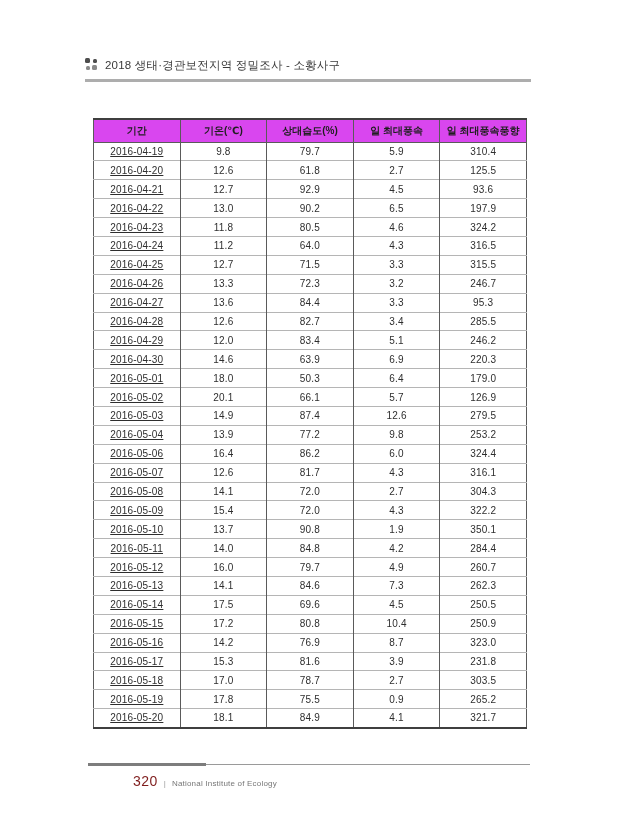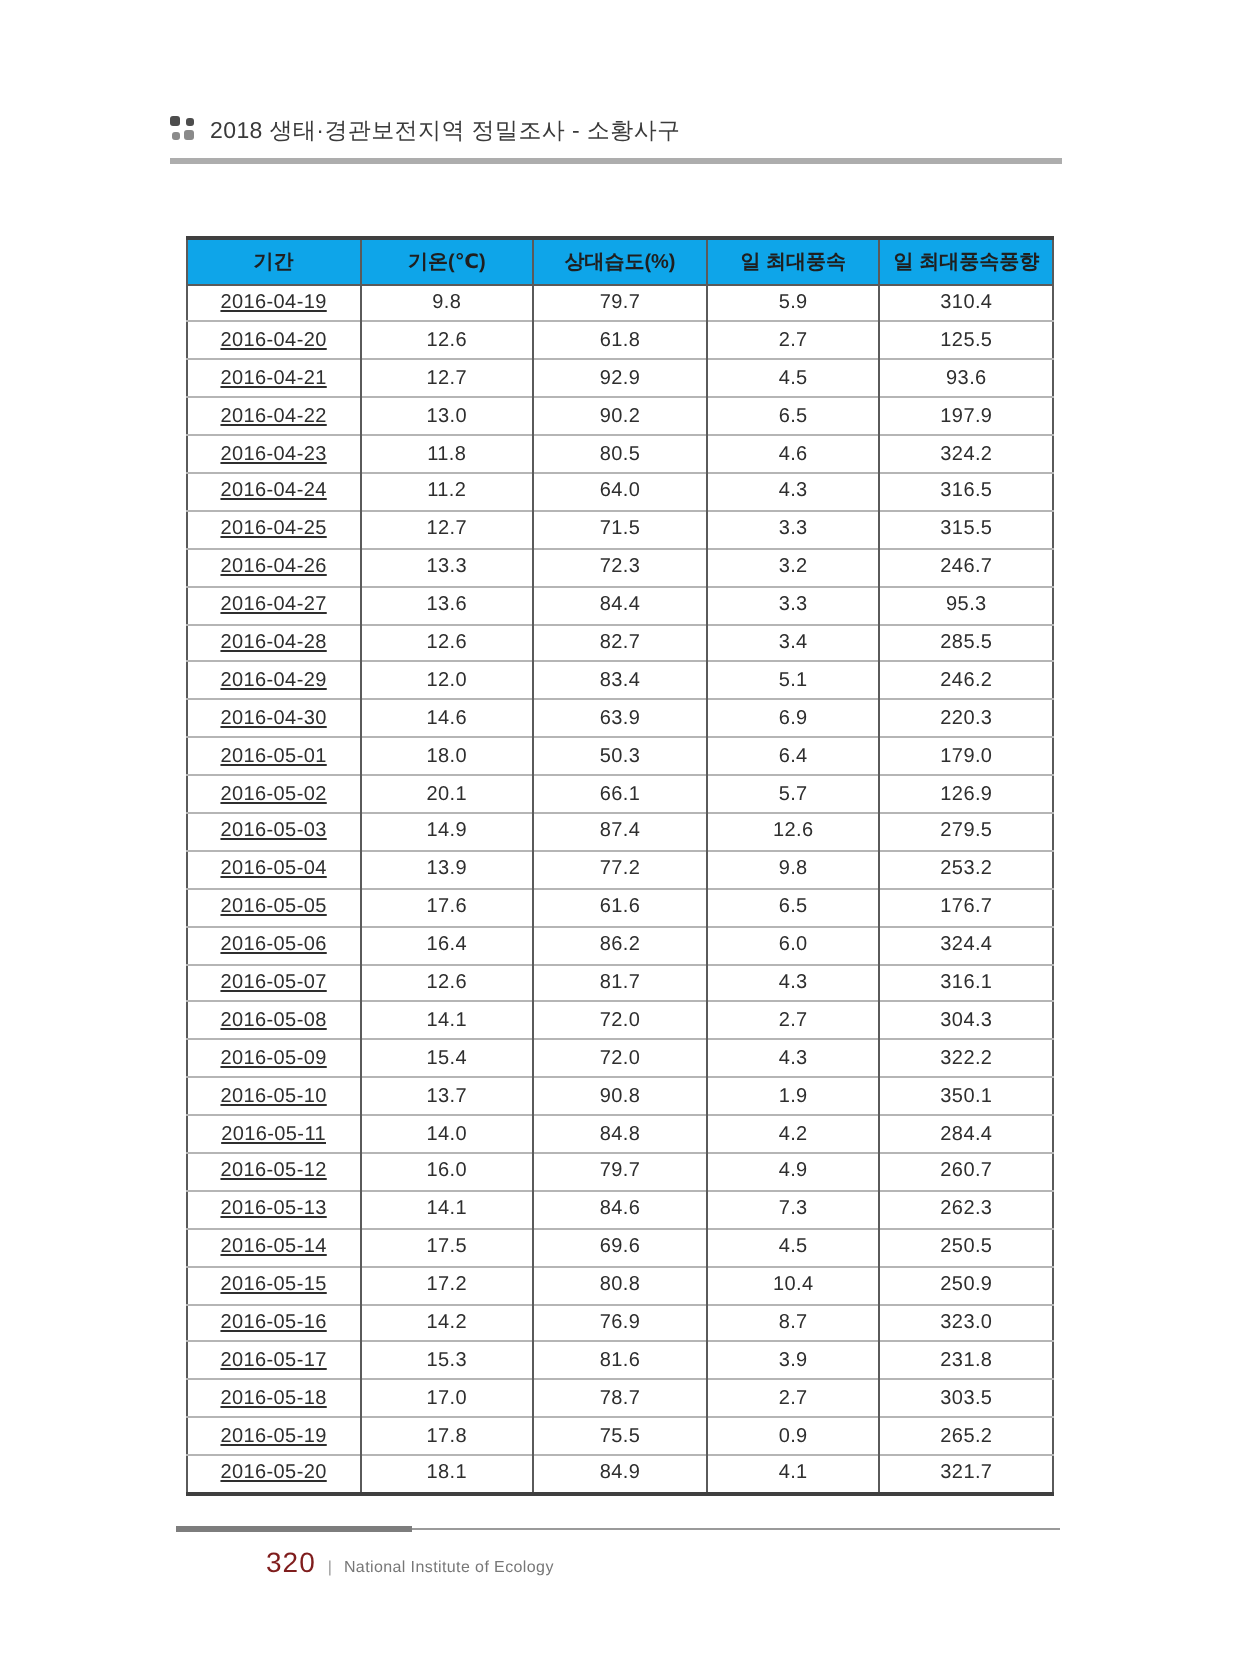--- a/index.html
+++ b/index.html
@@ -51,21 +51,21 @@
     table-layout: fixed;
     font-size: 10px;
     color: #2e2e2e;
     border-top: 2px solid #3f3f3f;
     border-bottom: 2px solid #3f3f3f;
     border-left: 1px solid #5a5a5a;
     border-right: 1px solid #5a5a5a;
   }
   .weather-table col { width: 20%; }
   .weather-table th {
-    background: #0ea5e9;
+    background: #d946ef;
     font-weight: bold;
     font-size: 10px;
     color: #1f1f1f;
     height: 23px;
     border-bottom: 1px solid #5a5a5a;
     border-left: 1px solid #5a5a5a;
     text-align: center;
     vertical-align: middle;
   }
   .weather-table th:first-child { border-left: none; }
@@ -264,27 +264,20 @@
         <td>279.5</td>
       </tr>
       <tr>
         <td>2016-05-04</td>
         <td>13.9</td>
         <td>77.2</td>
         <td>9.8</td>
         <td>253.2</td>
       </tr>
       <tr>
-        <td>2016-05-05</td>
-        <td>17.6</td>
-        <td>61.6</td>
-        <td>6.5</td>
-        <td>176.7</td>
-      </tr>
-      <tr>
         <td>2016-05-06</td>
         <td>16.4</td>
         <td>86.2</td>
         <td>6.0</td>
         <td>324.4</td>
       </tr>
       <tr>
         <td>2016-05-07</td>
         <td>12.6</td>
         <td>81.7</td>

